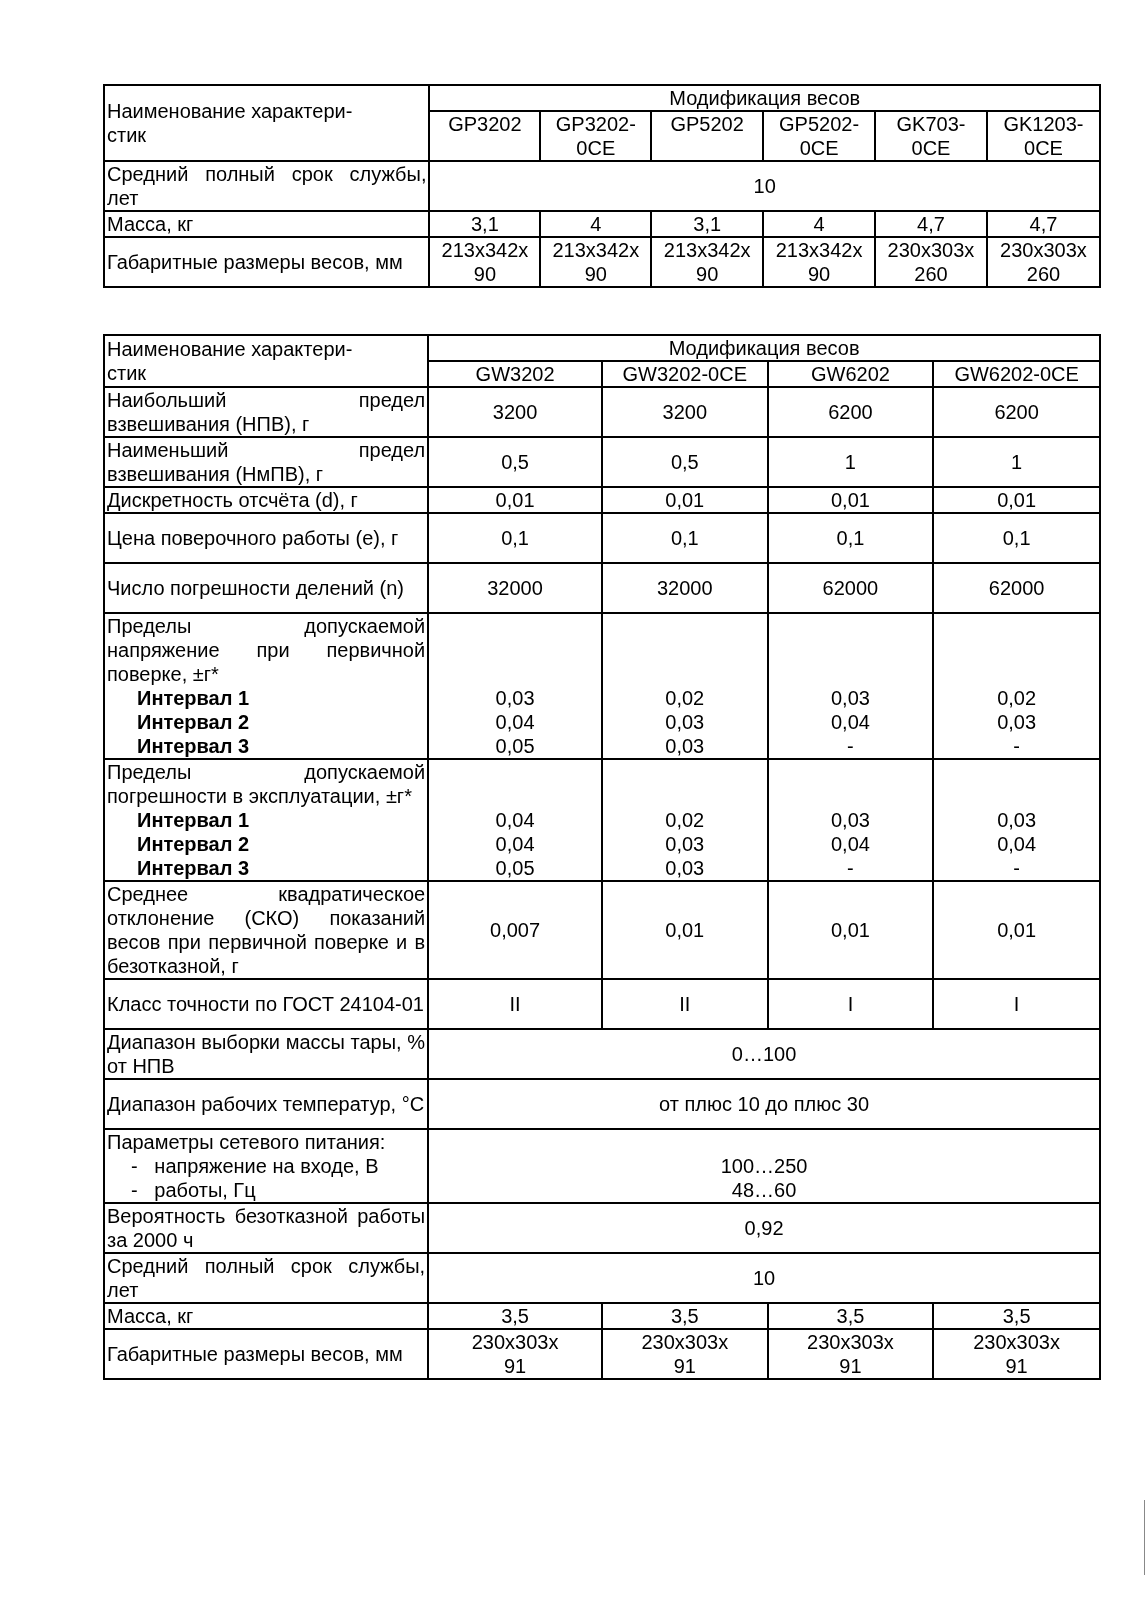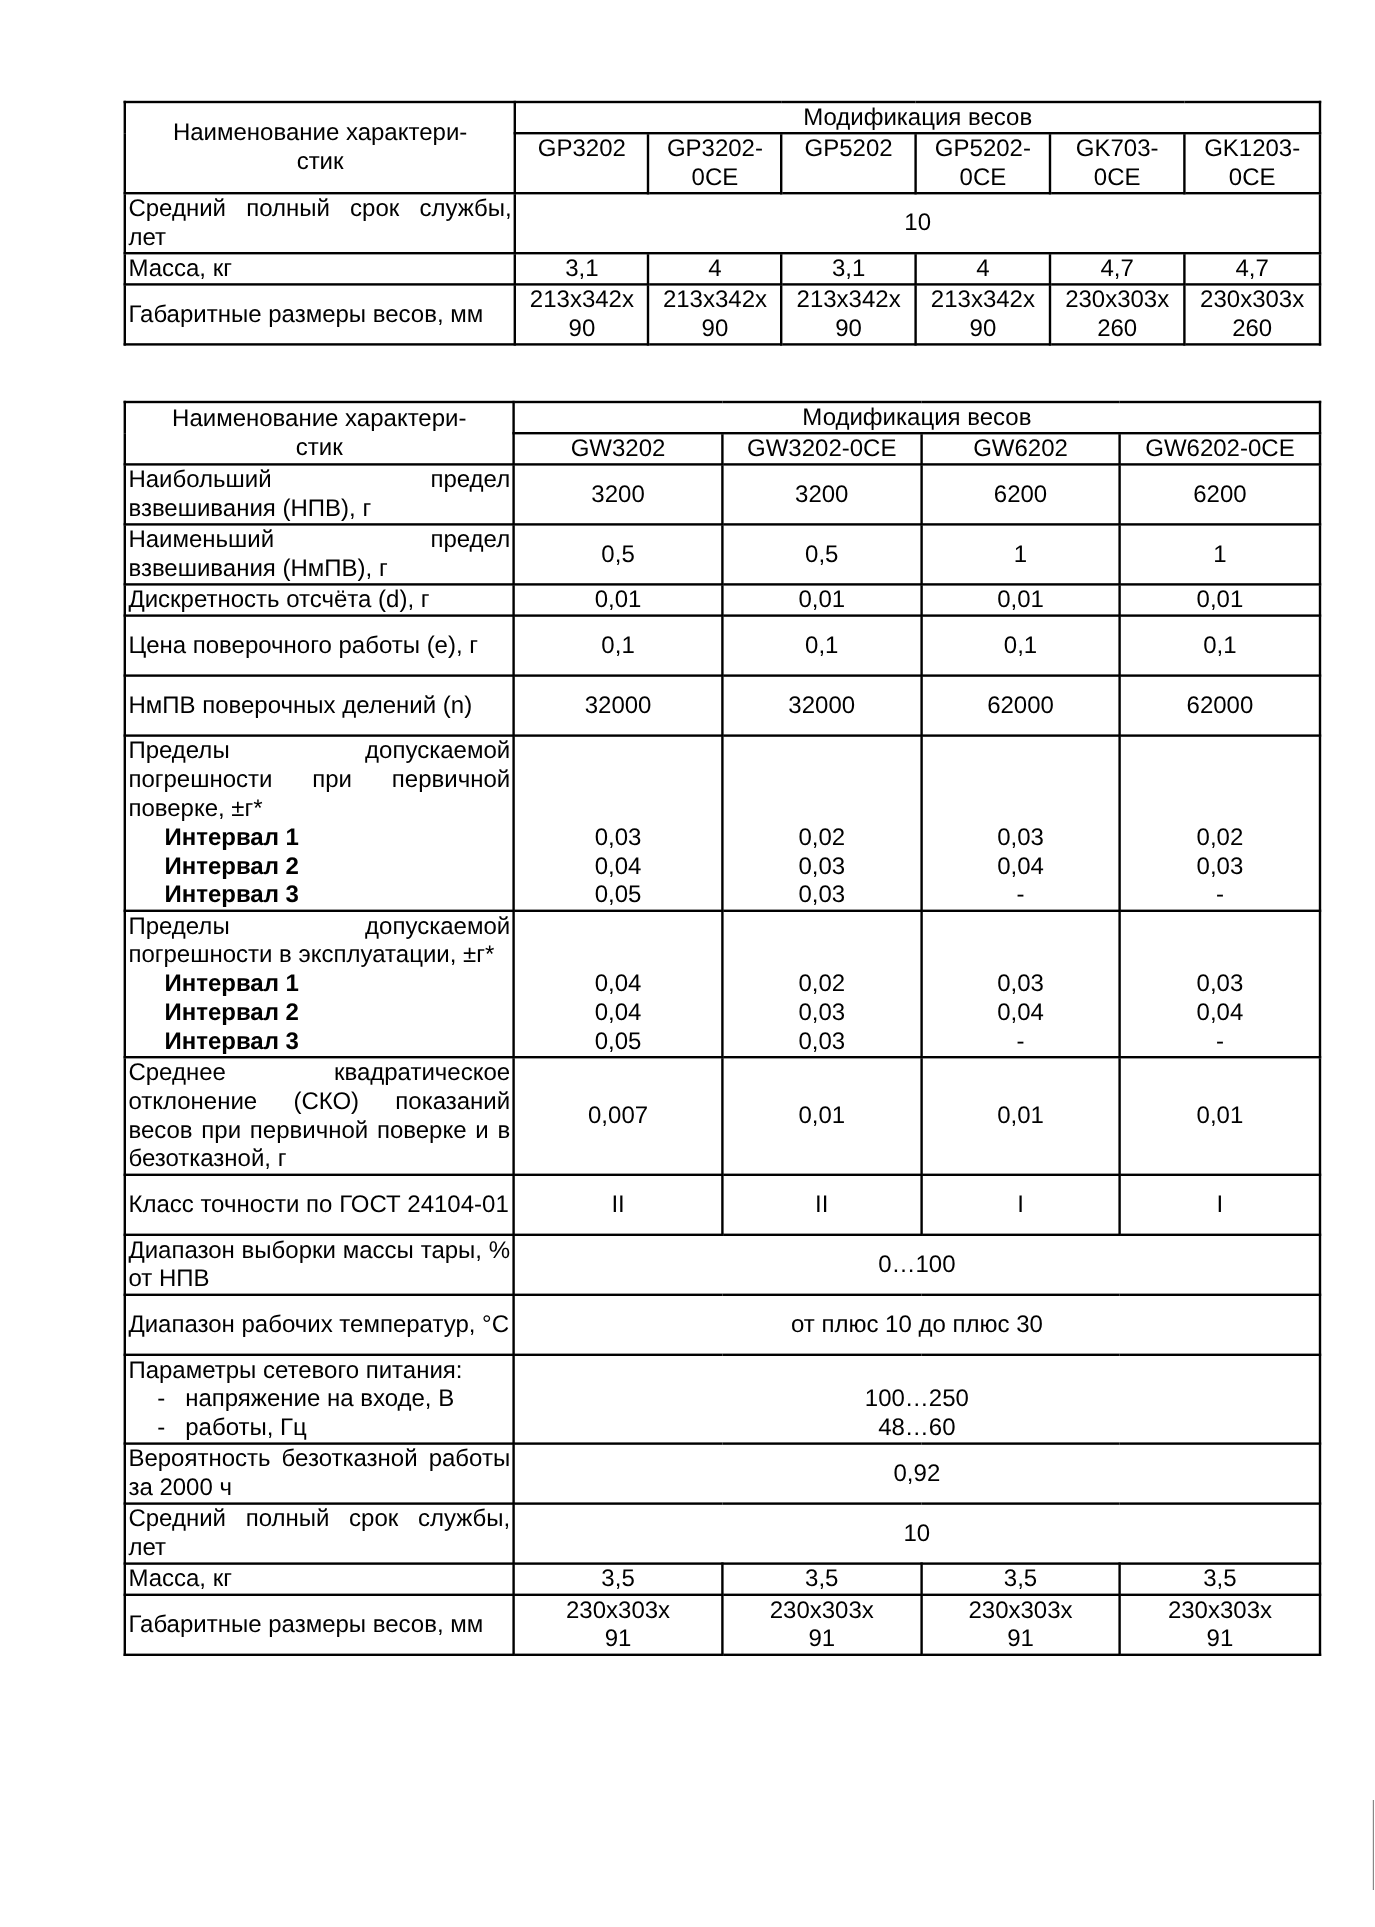--- a/index.html
+++ b/index.html
@@ -1,21 +1,21 @@
 <!DOCTYPE html>
 <html><head>
 <meta charset="utf-8">
 <style>
   html,body{margin:0;padding:0;background:#fff;}
   body{width:1146px;height:1606px;position:relative;font-family:"Liberation Sans",sans-serif;color:#000;}
   table{border-collapse:collapse;position:absolute;left:103px;table-layout:fixed;font-size:20px;line-height:24px;}
   td{border:2px solid #000;padding:0 2px;vertical-align:middle;}
   .c{text-align:center;}
   .j{text-align:justify;text-align-last:left;}
-  .hd{text-align:center;}
+  .hd{}
   .ind{padding-left:30px;font-weight:bold;}
   .ml{white-space:pre-line;}
   .multi{vertical-align:bottom;}
   .edge{position:absolute;left:1144px;top:1500px;width:1px;height:75px;background:#888;}
   #t1{top:84px;width:998px;}
   #t2{top:334px;width:998px;}
 </style>
 </head>
 <body>
 
@@ -121,30 +121,30 @@
     <td class="c">0,01</td>
   </tr>
   <tr>
     <td class="j" style="height:48px">Цена поверочного работы (е), г</td>
     <td class="c">0,1</td>
     <td class="c">0,1</td>
     <td class="c">0,1</td>
     <td class="c">0,1</td>
   </tr>
   <tr>
-    <td class="j" style="height:48px">НмПВ поверочных делений (n)</td>
+    <td class="j" style="height:48px">Число погрешности делений (n)</td>
     <td class="c">32000</td>
     <td class="c">32000</td>
     <td class="c">62000</td>
     <td class="c">62000</td>
   </tr>
 
   <tr>
     <td>
-      <div class="j">Пределы допускаемой погрешности при первичной поверке, ±г*</div>
+      <div class="j">Пределы допускаемой напряжение при первичной поверке, ±г*</div>
       <div class="ind">Интервал 1</div>
       <div class="ind">Интервал 2</div>
       <div class="ind">Интервал 3</div>
     </td>
     <td class="c ml multi">0,03
 0,04
 0,05</td>
     <td class="c ml multi">0,02
 0,03
 0,03</td>

